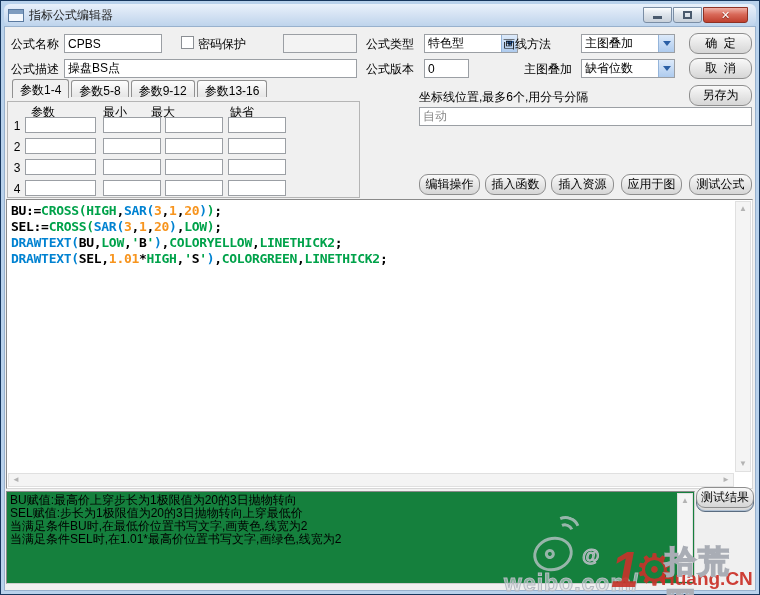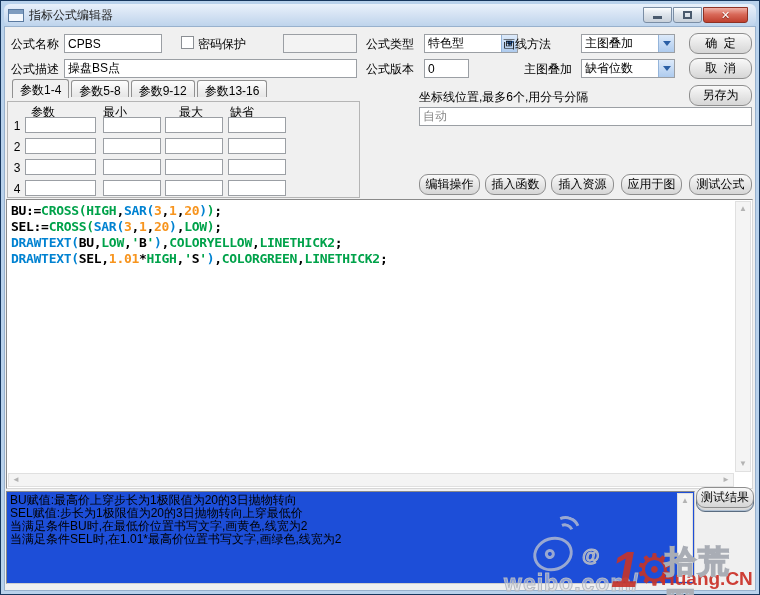--- a/index.html
+++ b/index.html
@@ -66,21 +66,21 @@
   .code-line { height:16px; line-height:16px; white-space:pre; letter-spacing:-0.3px; }
 
   .vscroll { position:absolute; top:1px; right:1px; bottom:16px; width:16px; background:#f4f4f4; border:1px solid #e0e0e0; }
   .hscroll { position:absolute; left:1px; right:18px; bottom:1px; height:14px; background:#f4f4f4; border:1px solid #e0e0e0; }
   .sb-arrow { position:absolute; width:14px; height:14px; display:flex; align-items:center; justify-content:center;
     color:#b3b3b3; font-size:8px; line-height:1; }
   .sb-up { top:0; left:0; } .sb-down { bottom:0; left:0; }
   .sb-left { left:0; top:-1px; } .sb-right { right:0; top:-1px; }
 
   
-  .desc-panel { position:absolute; left:1px; top:464px; width:689px; height:93px; background:#1d4ed8;
+  .desc-panel { position:absolute; left:1px; top:464px; width:689px; height:93px; background:#15803d;
     border:1px solid #8a8a8a; border-right-color:#cfcfcf; border-bottom-color:#cfcfcf; }
   .desc-text { position:absolute; left:3px; top:2px; right:19px; bottom:2px; overflow:hidden; }
   .desc-line { font-size:12px; line-height:13px; white-space:nowrap; }
   .desc-scroll { position:absolute; top:1px; right:1px; bottom:1px; width:16px; background:#f4f4f4; border:1px solid #e0e0e0; }
 
   
   .wm { position:absolute; pointer-events:none; z-index:9; }
   .wm-outline { color:rgba(215,218,224,0.55); -webkit-text-stroke:1px #b6bac2; font-weight:bold; }
   .wm-weibo-icon { left:528px; top:510px; width:40px; height:34px; border:3px solid #c3c7cf; border-radius:50%;
     transform:rotate(-18deg); opacity:.75; }
@@ -150,21 +150,21 @@
 
     <div class="tabs" id="tabs">
         <div class="tab active">参数1-4</div>
         <div class="tab">参数5-8</div>
         <div class="tab">参数9-12</div>
         <div class="tab">参数13-16</div>
       </div>
     <div class="param-panel" id="param-panel">
         <span class="param-header" style="left: 23px;">参数</span>
         <span class="param-header" style="left: 95px;">最小</span>
-        <span class="param-header" style="left: 171px; text-align: right;">最大</span>
+        <span class="param-header" style="left: 143px; text-align: right;">最大</span>
         <span class="param-header" style="left: 222px;">缺省</span>
         <span class="param-rownum" style="left: 4px; top: 17px;">1</span>
         <input class="param-input" style="left: 17px; top: 15px; width: 71px;">
         <input class="param-input" style="left: 95px; top: 15px; width: 58px;">
         <input class="param-input" style="left: 157px; top: 15px; width: 58px;">
         <input class="param-input" style="left: 220px; top: 15px; width: 58px;">
         <span class="param-rownum" style="left: 4px; top: 38px;">2</span>
         <input class="param-input" style="left: 17px; top: 36px; width: 71px;">
         <input class="param-input" style="left: 95px; top: 36px; width: 58px;">
         <input class="param-input" style="left: 157px; top: 36px; width: 58px;">

